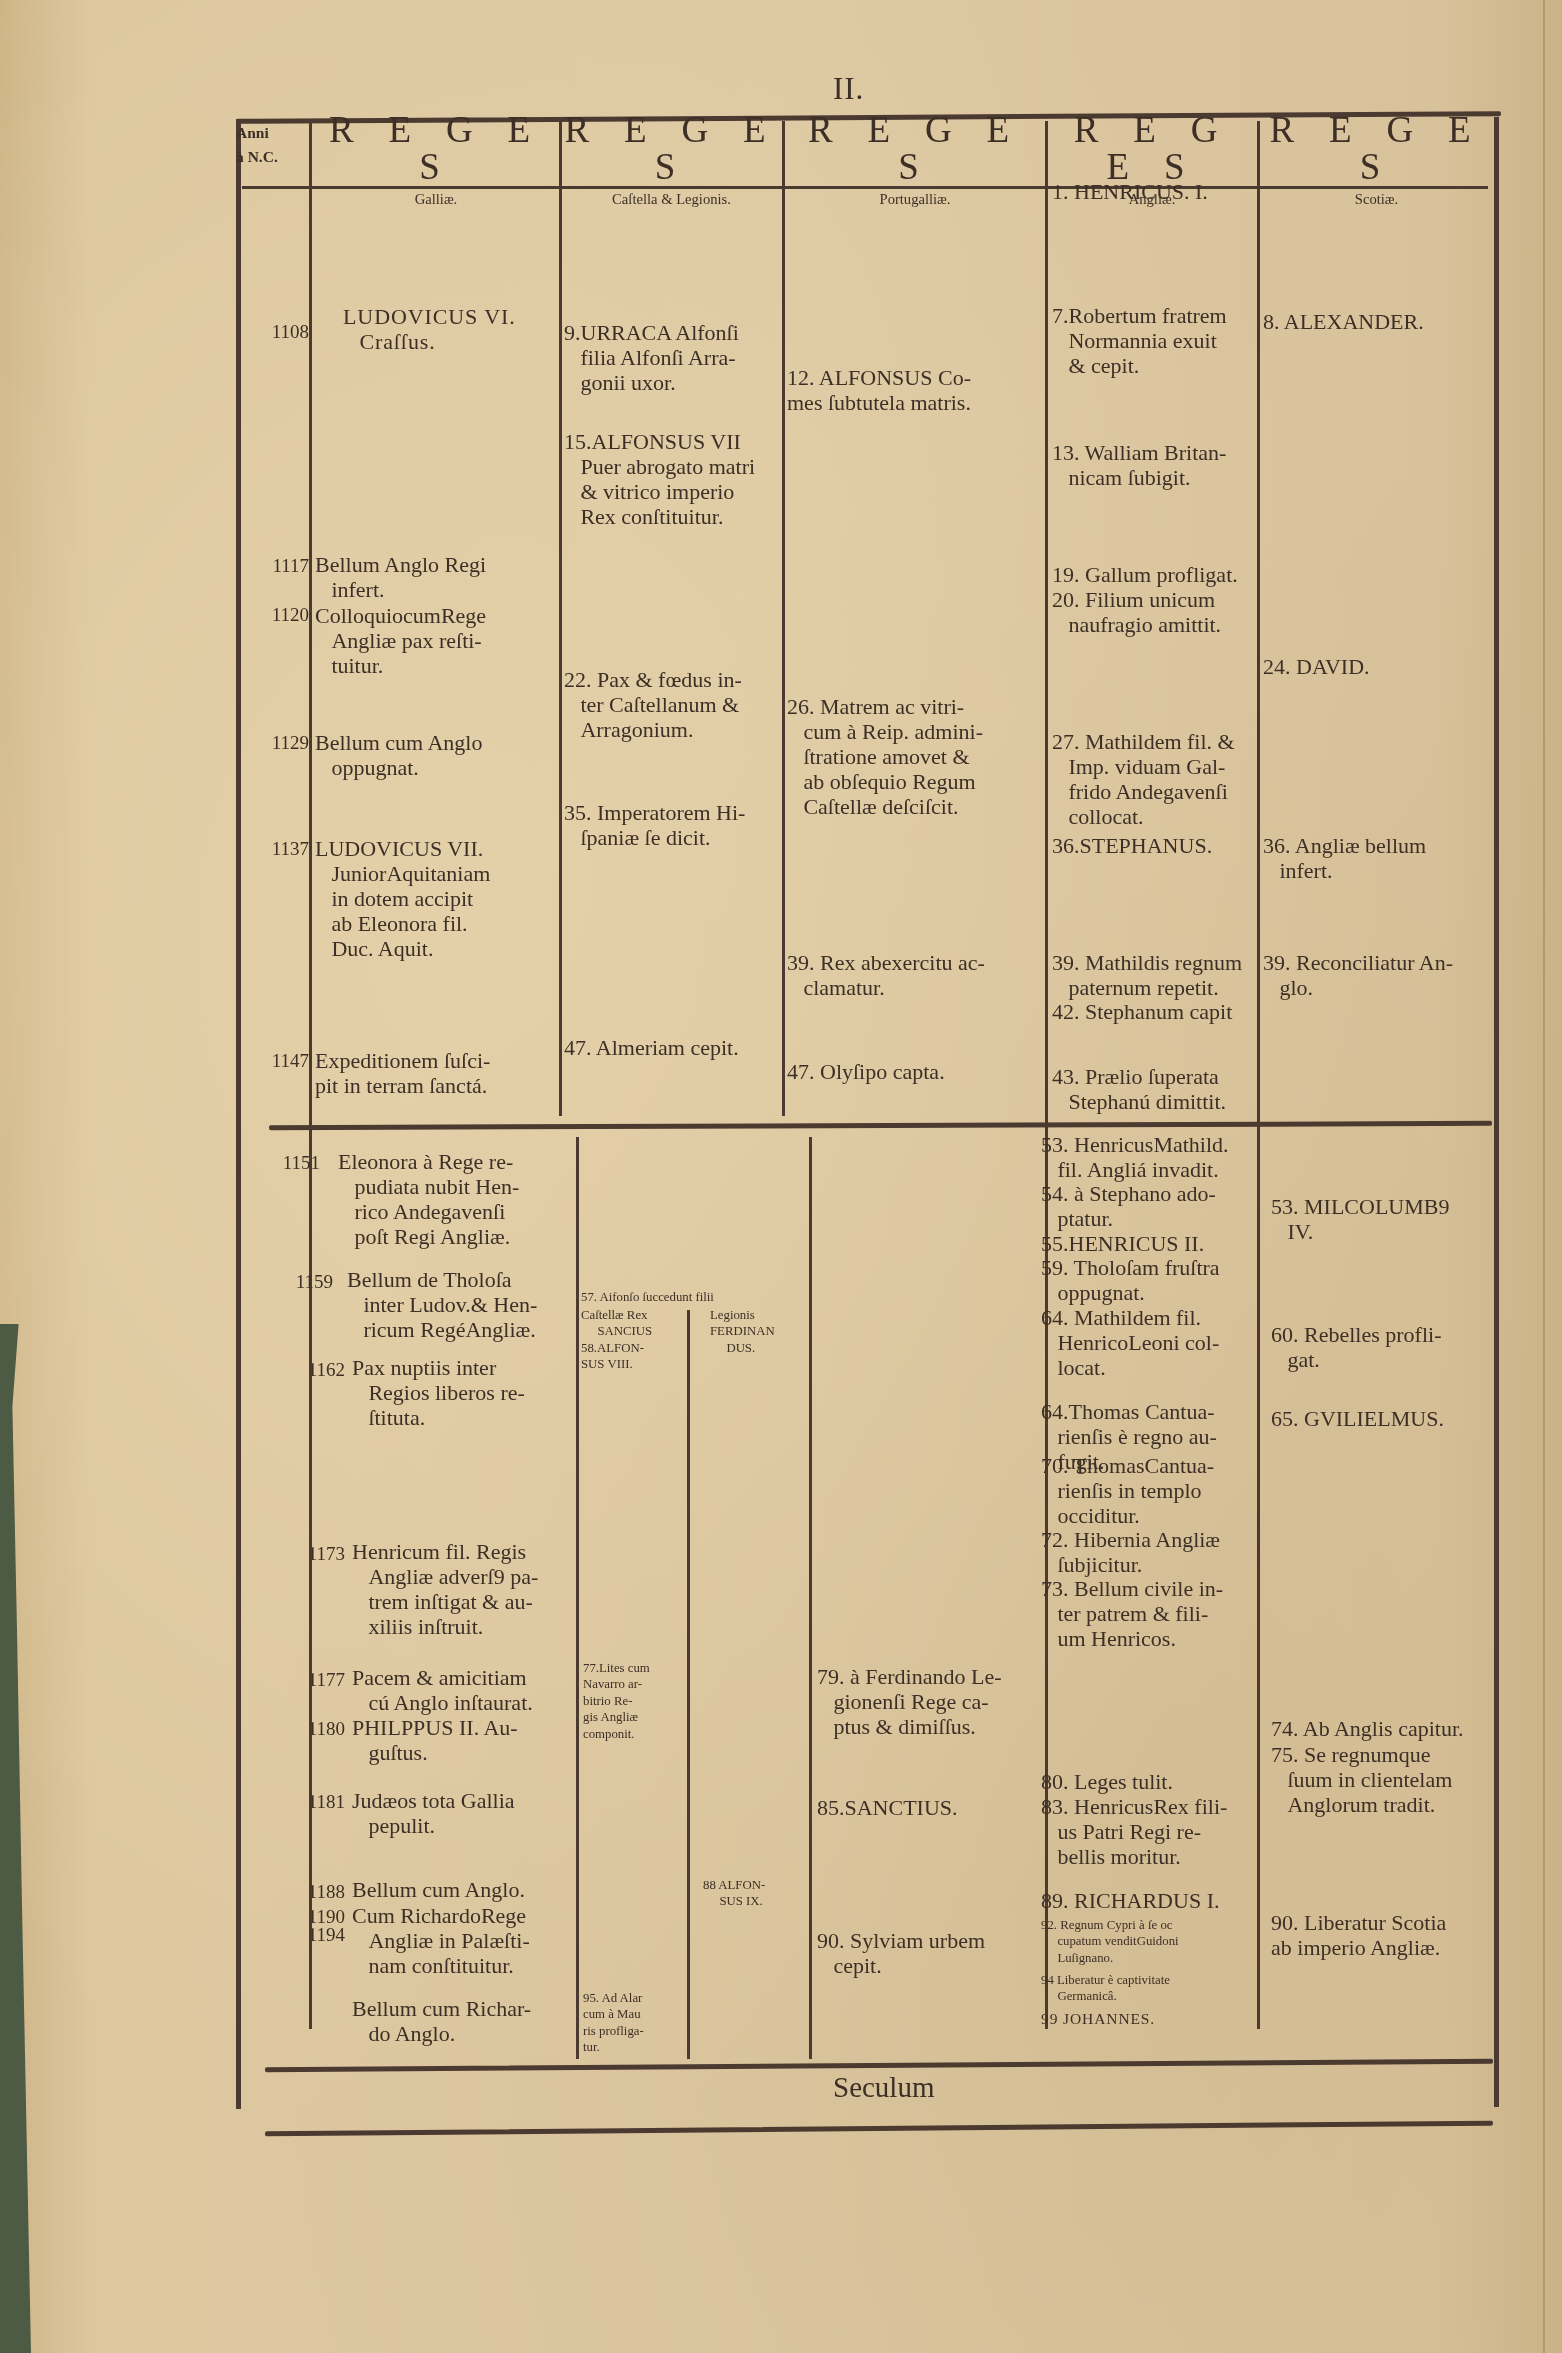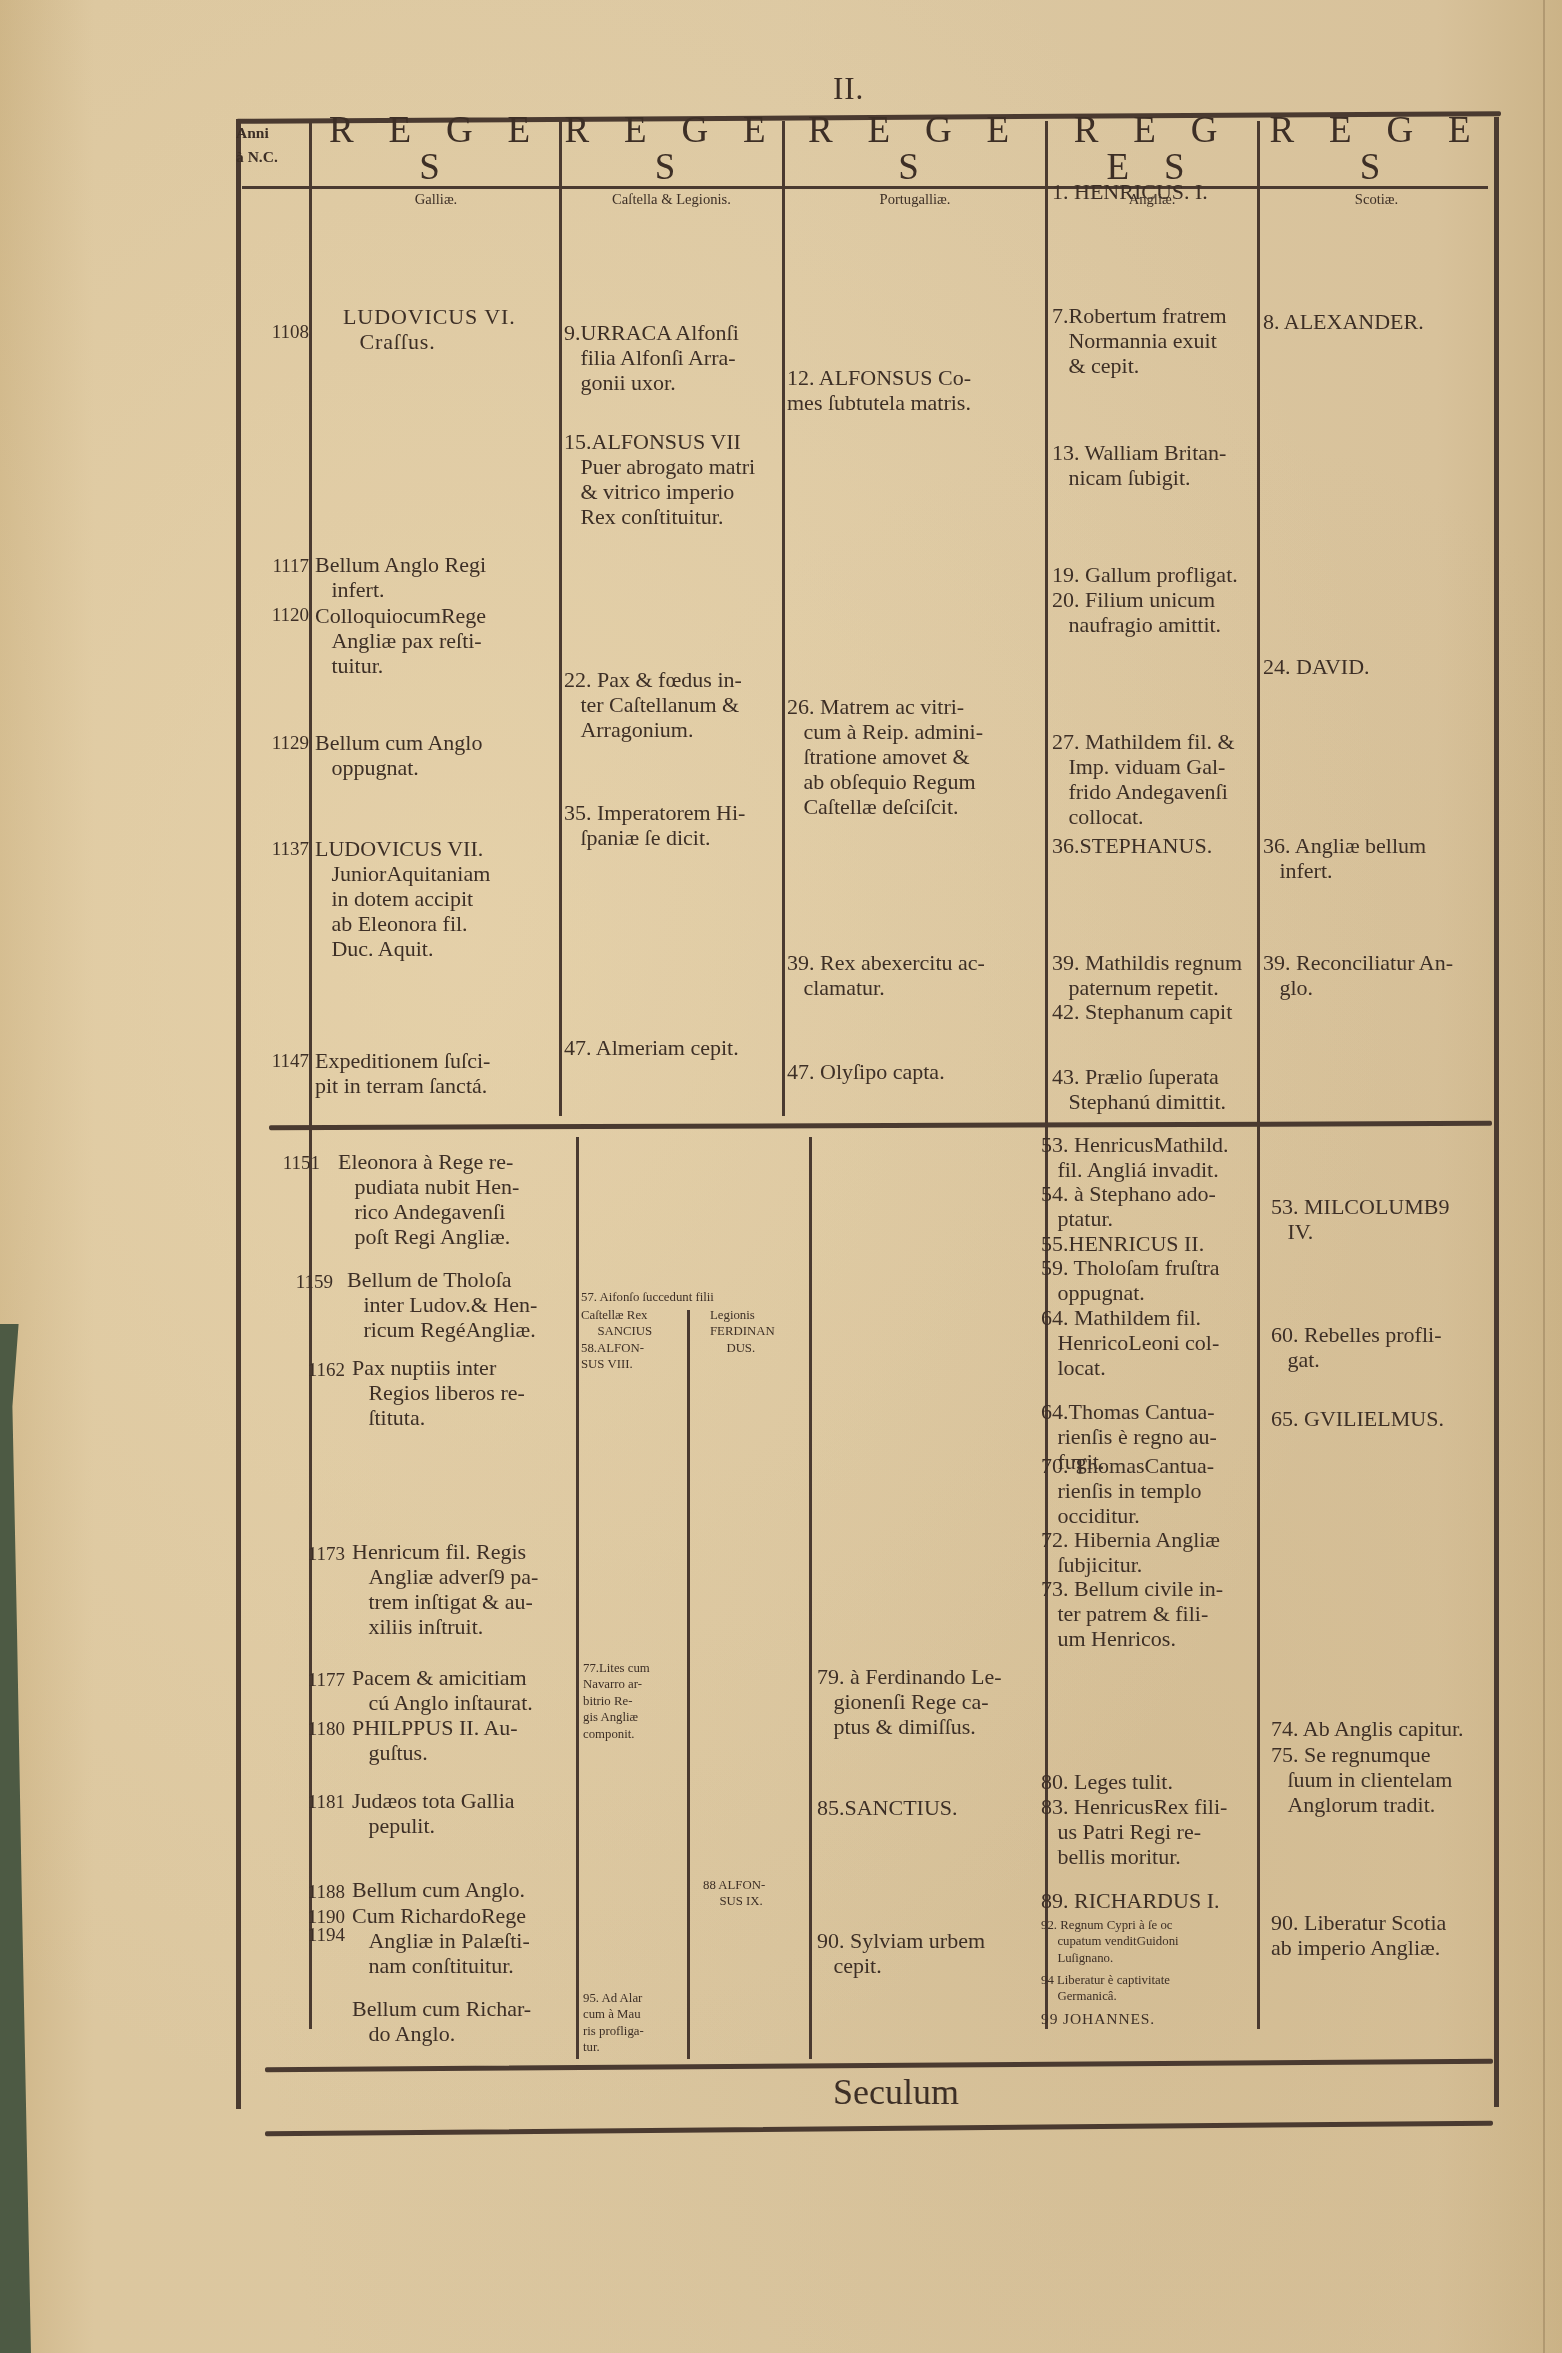--- a/index.html
+++ b/index.html
@@ -40,21 +40,21 @@
   }
   .col-head .realm { font-size: 14.6px; display: block; margin-top: 5.5px; }
   .anni-head { position: absolute; left: 236px; top: 121px; font-size: 15.5px; line-height: 24px; font-weight: bold; }
   .entry { position: absolute; font-size: 22px; line-height: 25px; }
   .entry .ln { display: block; white-space: nowrap; }
   .entry .ln.ind { padding-left: 16.4px; }
   .entry.small { font-size: 15.5px; line-height: 20px; }
   .entry.tiny { font-size: 12.8px; line-height: 16.4px; }
   .entry.caps { letter-spacing: 0.9px; }
   .year { position: absolute; font-size: 19px; text-align: right; width: 55px; }
-  .seculum { position: absolute; left: 833px; top: 2071px; font-size: 36px; }
+  .seculum { position: absolute; left: 833px; top: 2071px; font-size: 29px; }
 </style>
 </head>
 <body>
 
 <div class="page-bg"></div>
 <div class="binding-edge"></div>
 <div class="right-fold"></div>
 
 <div class="page-number">II.</div>
 

